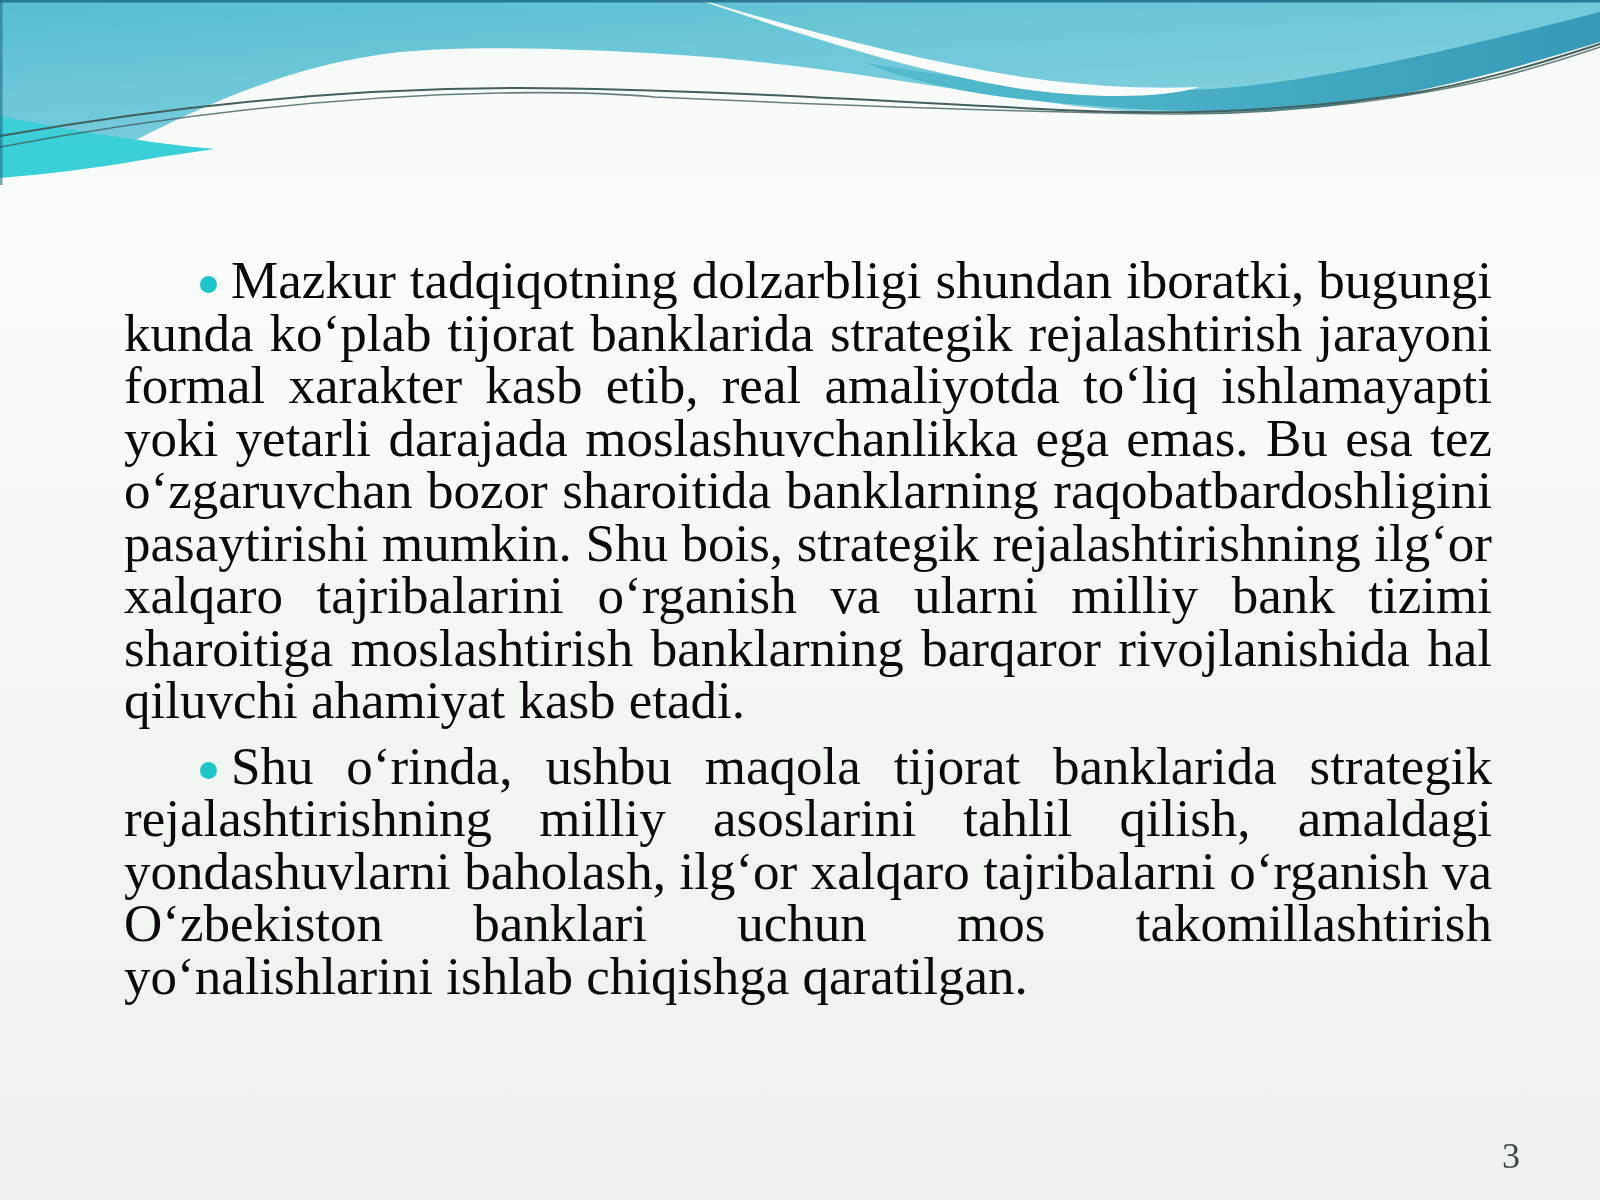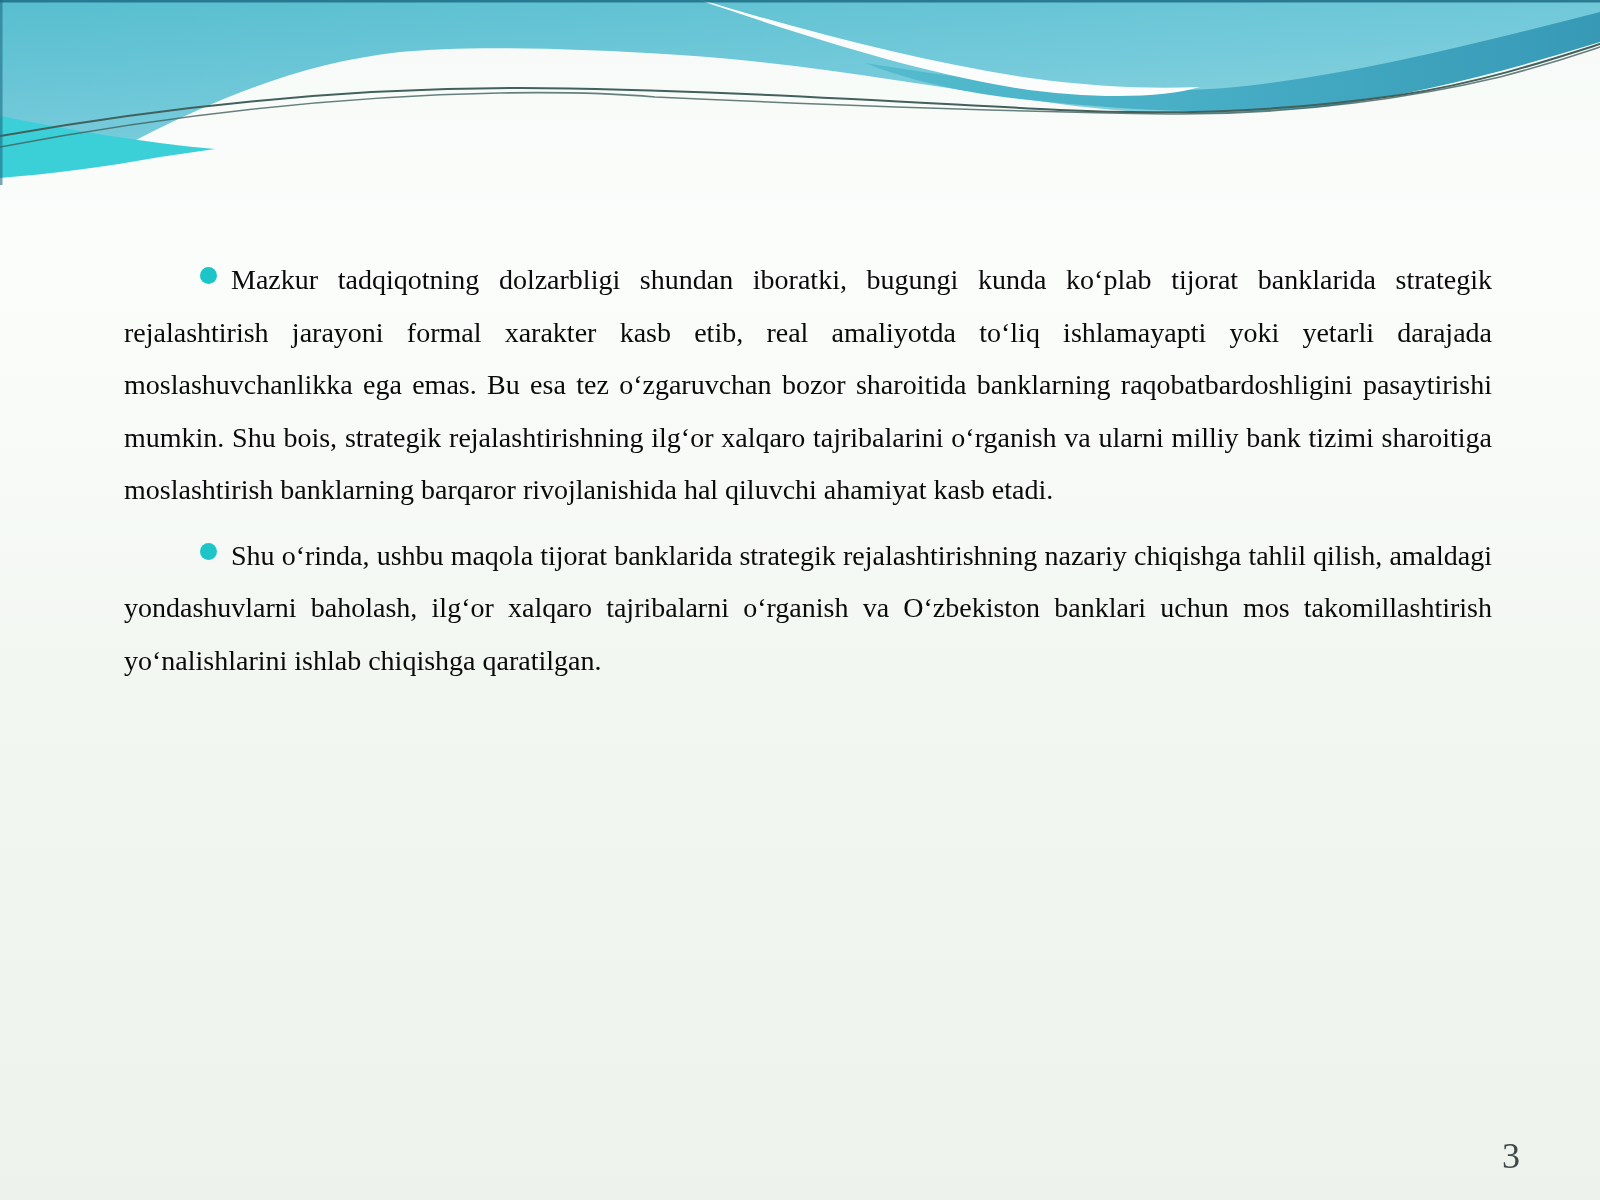--- a/index.html
+++ b/index.html
@@ -11,21 +11,21 @@
   .slide{
     position:relative;width:1600px;height:1200px;overflow:hidden;
     background:linear-gradient(180deg,#f6faf7 0%,#fbfdfb 22%,#f3f7f2 55%,#edf2ed 100%);
   }
   .wave-svg{position:absolute;top:0;left:0;display:block;}
   .content{
     position:absolute;left:124px;top:254px;width:1368px;
   }
   .bullet-para{
     margin:0 0 13px 0;
-    font-size:28px;line-height:52.5px;
+    font-size:53px;line-height:52.5px;
     color:#0a0a0a;
     text-align:justify;
     text-indent:76px;
   }
   .bullet-dot{
     display:inline-block;
     width:17px;height:17px;border-radius:50%;
     background:#1ec5c8;
     margin-right:14px;
     position:relative;top:-5px;
@@ -76,18 +76,18 @@
 
     <rect x="0" y="0" width="1600" height="2.5" opacity="0.85" fill="#1f6d86"></rect>
     <rect x="0" y="0" width="2.5" height="185" opacity="0.6" fill="#1f6d86"></rect>
   </svg>
 
   <div class="content">
     <p class="bullet-para">
       <span class="bullet-dot"></span><span>Mazkur tadqiqotning dolzarbligi shundan iboratki, bugungi kunda ko‘plab tijorat banklarida strategik rejalashtirish jarayoni formal xarakter kasb etib, real amaliyotda to‘liq ishlamayapti yoki yetarli darajada moslashuvchanlikka ega emas. Bu esa tez o‘zgaruvchan bozor sharoitida banklarning raqobatbardoshligini pasaytirishi mumkin. Shu bois, strategik rejalashtirishning ilg‘or xalqaro tajribalarini o‘rganish va ularni milliy bank tizimi sharoitiga moslashtirish banklarning barqaror rivojlanishida hal qiluvchi ahamiyat kasb etadi.</span>
     </p>
     <p class="bullet-para">
-      <span class="bullet-dot"></span><span>Shu o‘rinda, ushbu maqola tijorat banklarida strategik rejalashtirishning nazariy chiqishga tahlil qilish, amaldagi yondashuvlarni baholash, ilg‘or xalqaro tajribalarni o‘rganish va O‘zbekiston banklari uchun mos takomillashtirish yo‘nalishlarini ishlab chiqishga qaratilgan.</span>
+      <span class="bullet-dot"></span><span>Shu o‘rinda, ushbu maqola tijorat banklarida strategik rejalashtirishning milliy asoslarini tahlil qilish, amaldagi yondashuvlarni baholash, ilg‘or xalqaro tajribalarni o‘rganish va O‘zbekiston banklari uchun mos takomillashtirish yo‘nalishlarini ishlab chiqishga qaratilgan.</span>
     </p>
   </div>
 
   <div class="page-number">3</div>
 </div>
 
 </body></html>

